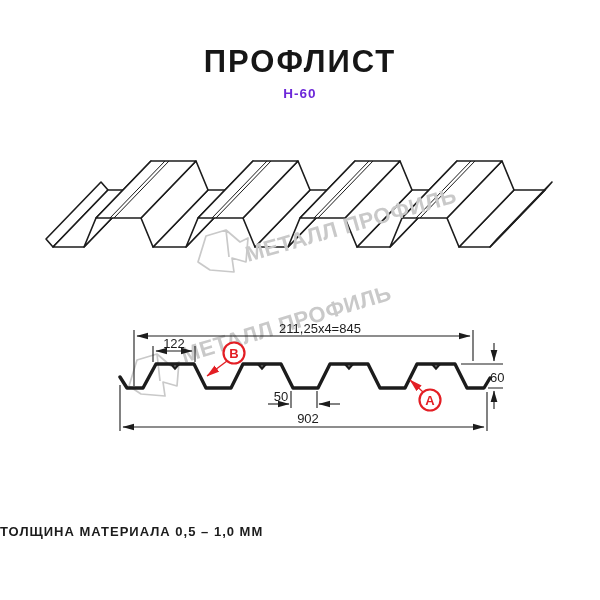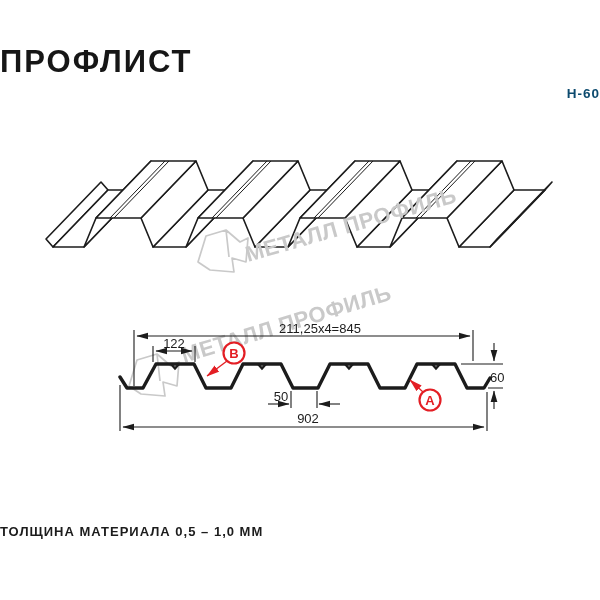--- a/index.html
+++ b/index.html
@@ -1,21 +1,21 @@
 <!DOCTYPE html>
 <html><head>
 <meta charset="utf-8">
 <style>
   html,body{margin:0;padding:0;background:#fff;}
   .page{position:relative;width:600px;height:600px;background:#ffffff;overflow:hidden;
         font-family:"Liberation Sans", sans-serif;}
-  .title{position:absolute;top:44px;left:0;width:600px;
+  .title{position:absolute;top:44px;left:0;width:600px;text-align:center;
          font-size:31px;font-weight:800;letter-spacing:2px;color:#161616;}
-  .subtitle{position:absolute;top:86px;left:0;width:600px;text-align:right;
-         font-size:13.5px;font-weight:700;letter-spacing:1px;color:#0c4a6e;}
+  .subtitle{position:absolute;top:86px;left:0;width:600px;text-align:center;
+         font-size:13.5px;font-weight:700;letter-spacing:1px;color:#6d28d9;}
   .footer{position:absolute;top:524px;left:0;width:600px;text-align:left;
          font-size:13px;font-weight:700;letter-spacing:1px;color:#1c1c1c;}
   svg.diagram{position:absolute;left:0;top:0;}
   svg text{font-family:"Liberation Sans", sans-serif;}
   .dim-label{font-size:13px;fill:#1c1c1c;}
   .wm-text{font-size:22px;font-weight:700;fill:#c9c9c9;letter-spacing:0.5px;}
   .badge-letter{font-size:13px;font-weight:700;fill:#e31e24;}
   .face{fill:#ffffff;stroke:#1c1c1c;stroke-width:1.6;stroke-linejoin:round;}
   .rib-line{fill:none;stroke:#1c1c1c;stroke-width:1;}
   .thin{fill:none;stroke:#1c1c1c;stroke-width:1.1;}

